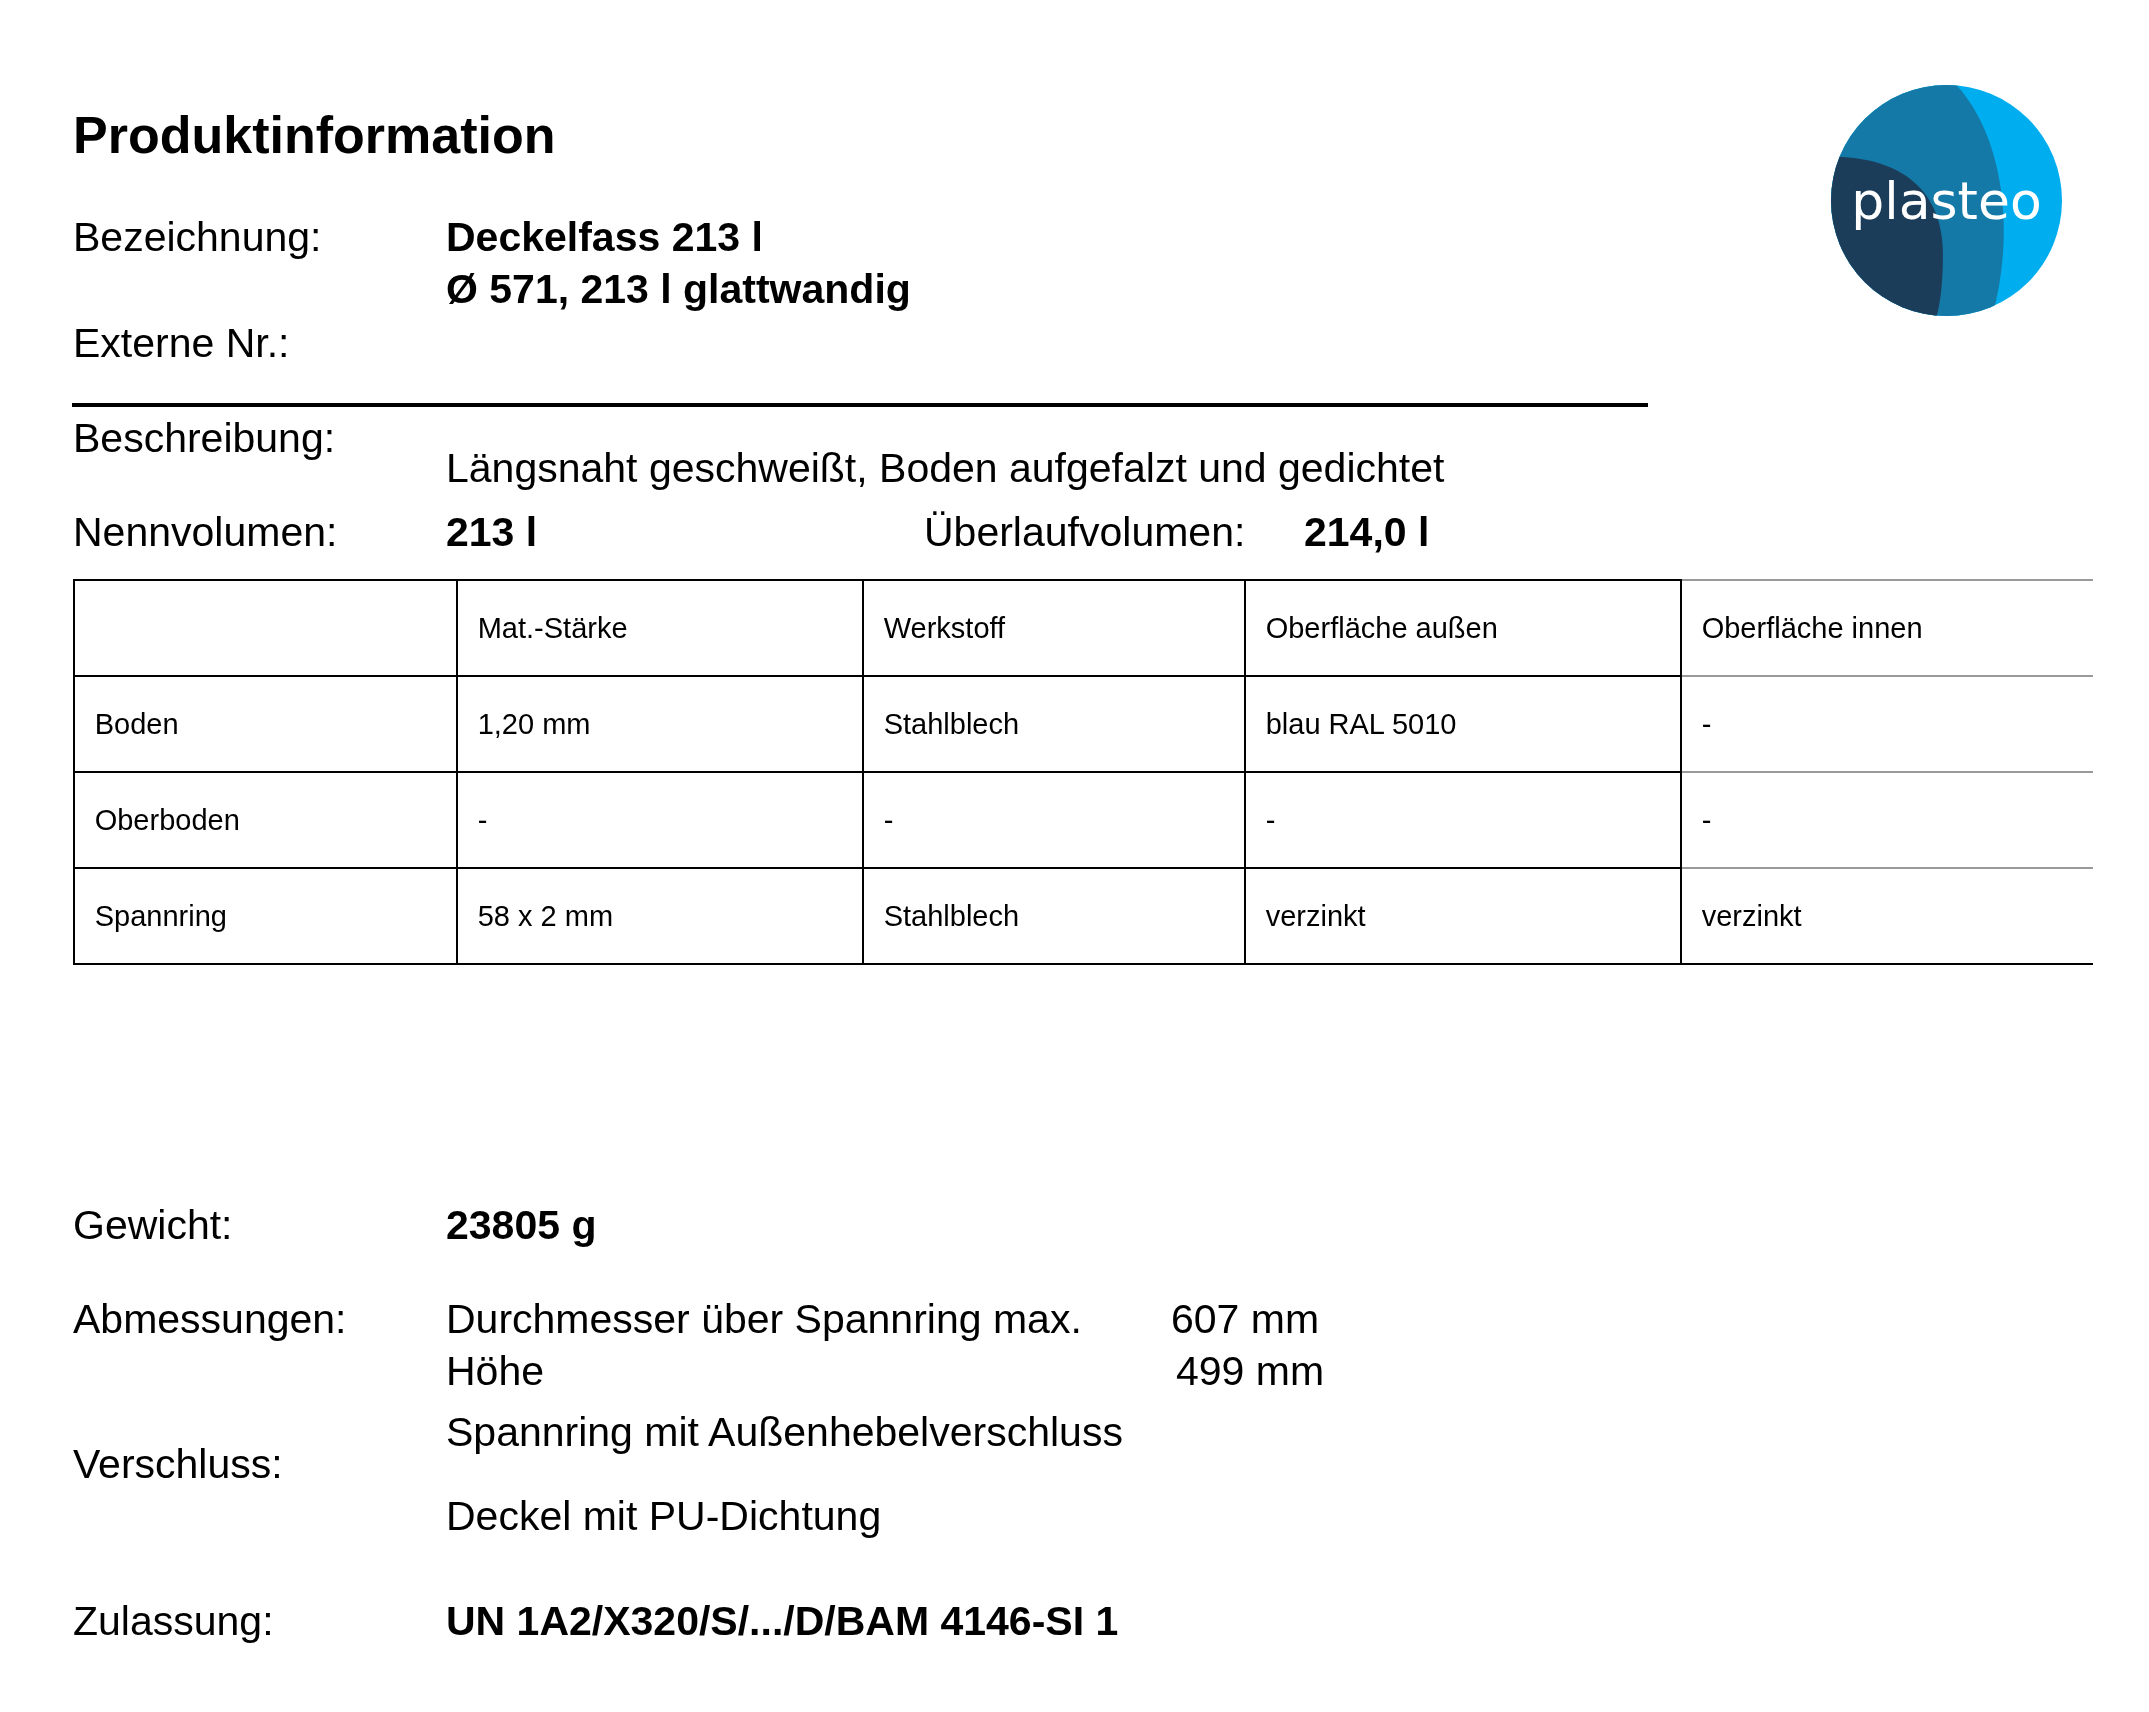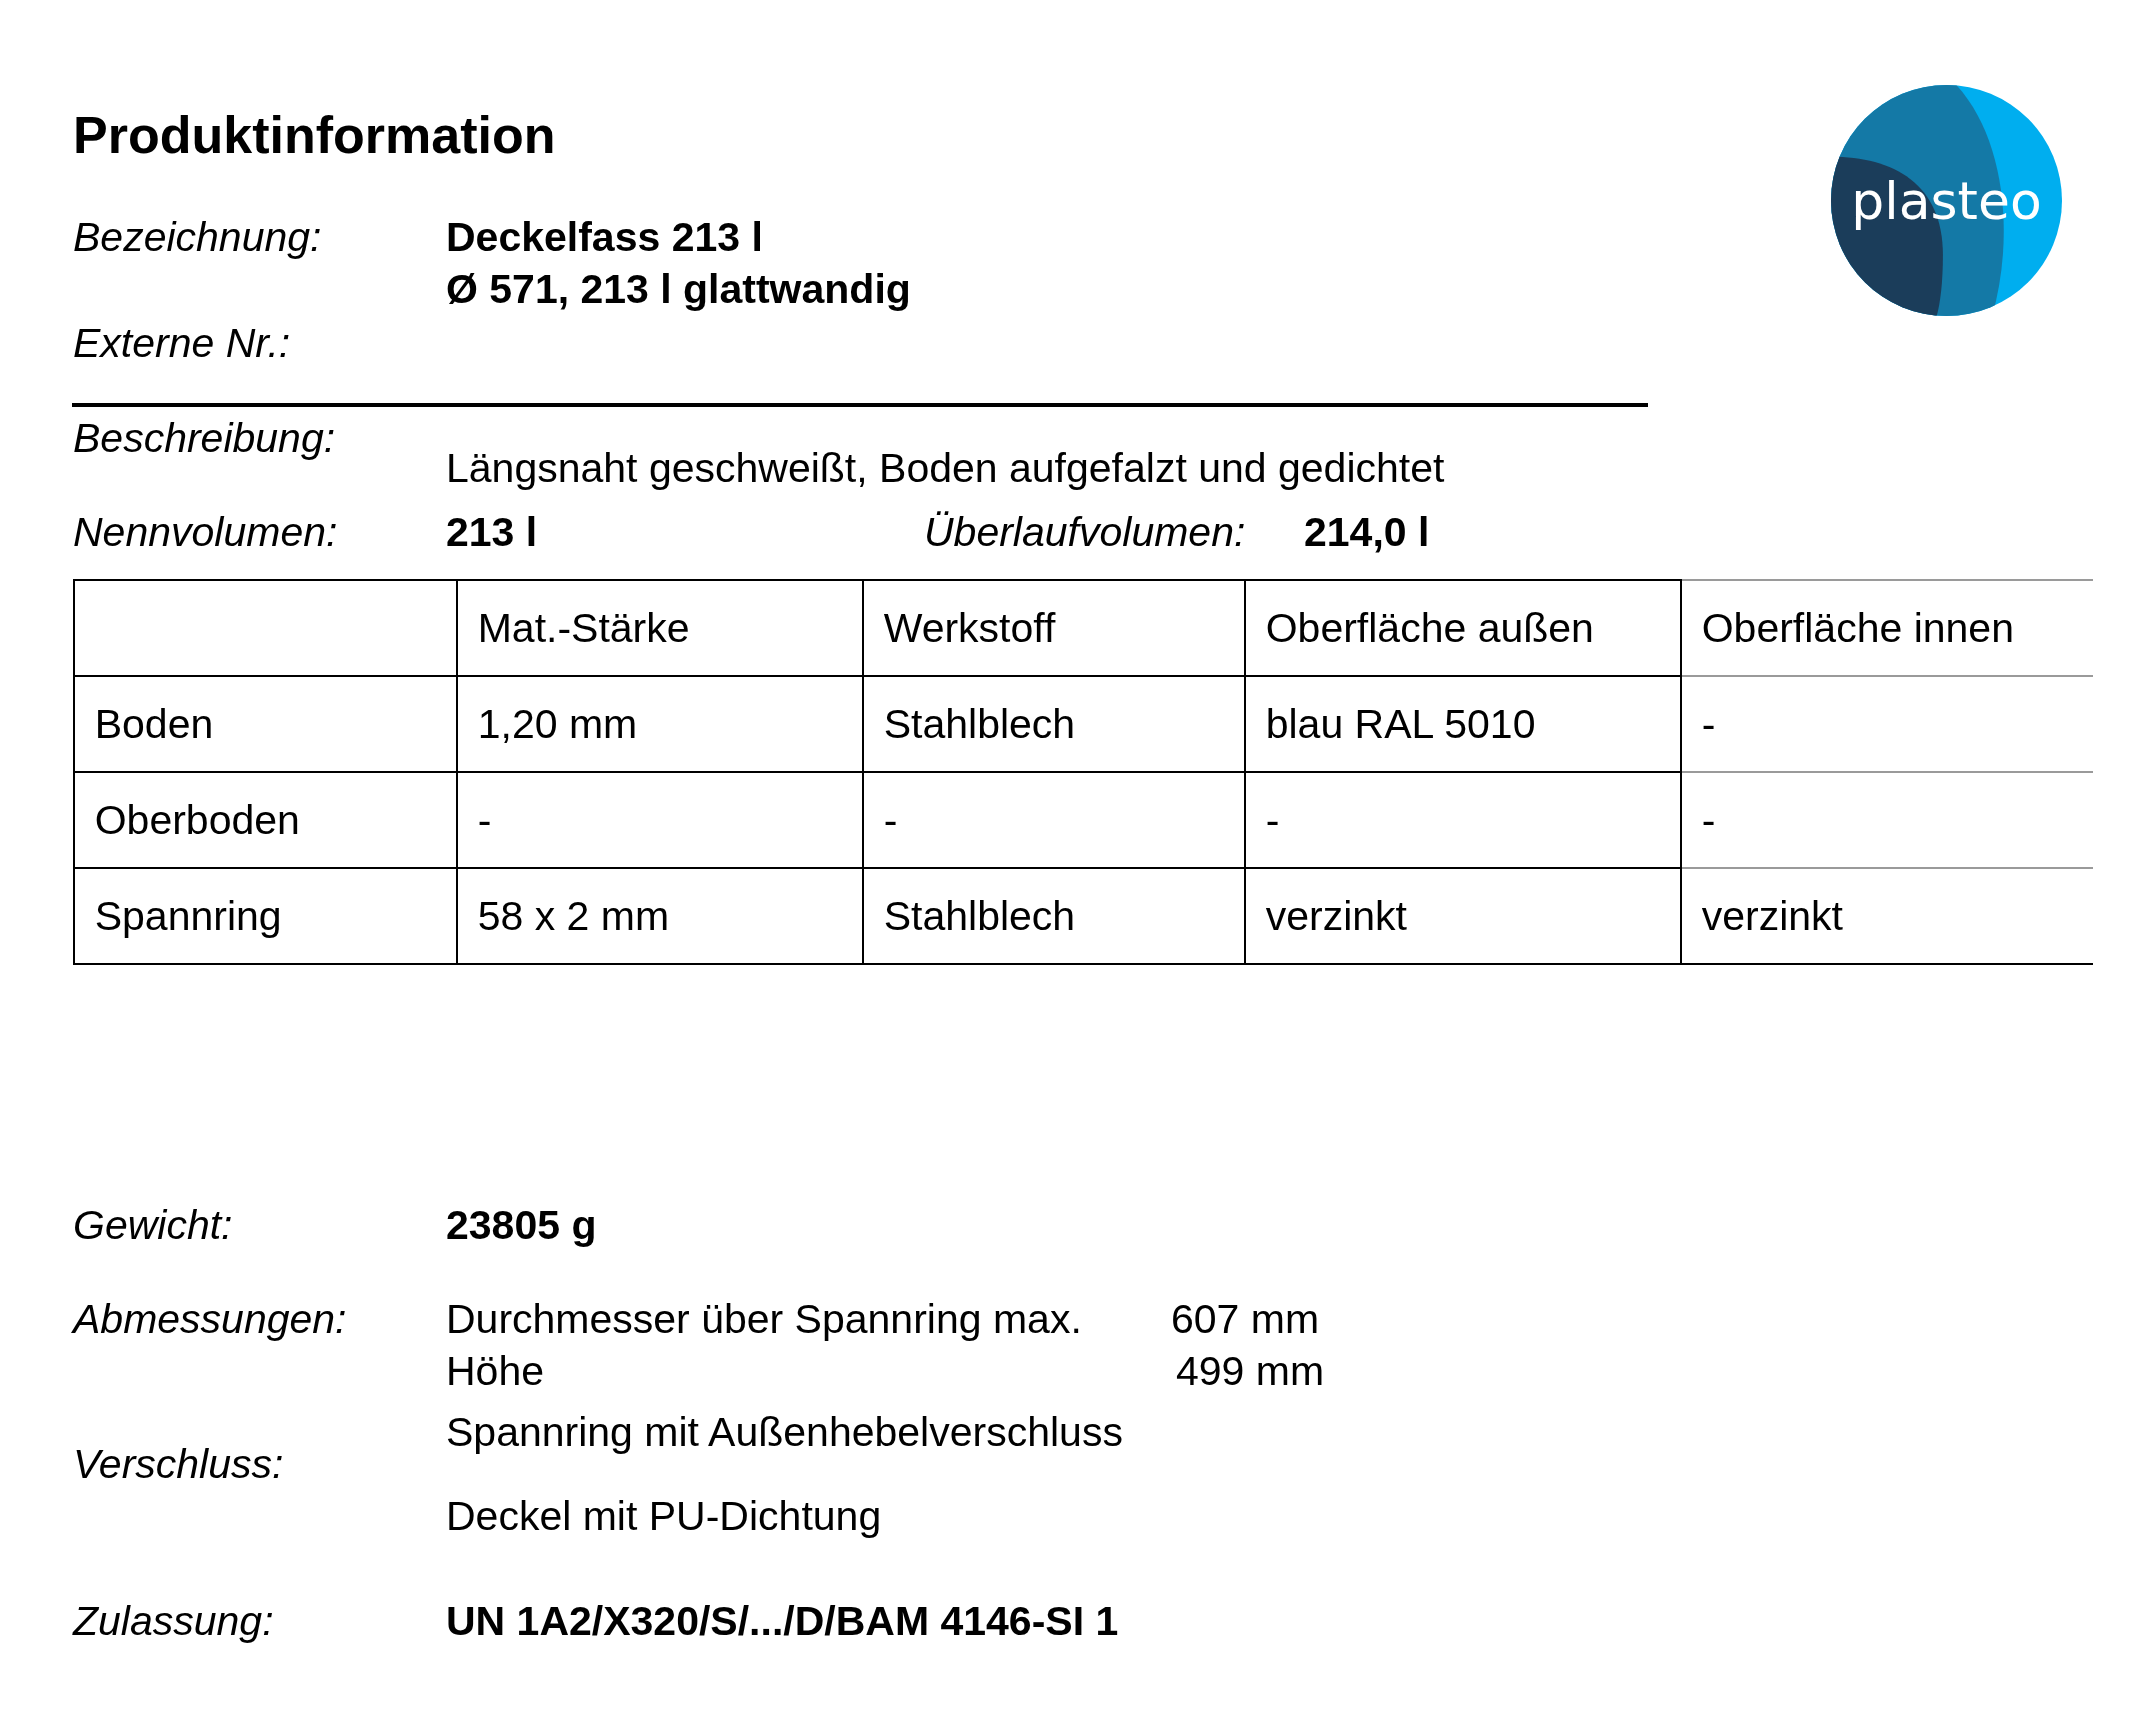--- a/index.html
+++ b/index.html
@@ -1,26 +1,26 @@
 <!DOCTYPE html>
 <html style="font-size:14.3px"><head>
 <meta charset="utf-8">
 <style>
   html,body{margin:0;padding:0;background:#ffffff;}
   body{width:2149px;height:1712px;position:relative;overflow:hidden;
        font-family:"Liberation Sans",sans-serif;color:#000;}
   .abs{position:absolute;white-space:nowrap;}
-  .lbl{font-size:41px;line-height:1;font-style:italic;}
+  .lbl{font-size:41px;line-height:1;}
   .val{font-size:41px;line-height:1;}
   .b{font-weight:bold;}
   #title{left:73px;top:109px;font-size:52px;font-weight:bold;line-height:1;}
   #rule{position:absolute;left:72px;top:403px;width:1576px;height:3.6px;background:#000;}
   
   #spec{position:absolute;left:73px;top:579px;border-collapse:collapse;table-layout:fixed;}
-  #spec td{border:2.7px solid #000;height:94px;padding:0 0 0 19.7px;font-size:41px;vertical-align:middle;white-space:nowrap;overflow:hidden;}
+  #spec td{border:2.7px solid #000;height:94px;padding:0 0 0 19.7px;font-size:29px;vertical-align:middle;white-space:nowrap;overflow:hidden;}
   #spec td.last{border-right:none;border-top-color:#9a9a9a;border-bottom-color:#9a9a9a;}
   #spec tr:last-child td.last{border-bottom-color:#000;}
   #spec tr:nth-last-child(1) td.last{border-top-color:#000;}
   
   #logo{position:absolute;left:1831px;top:85px;width:231px;height:231px;}
 </style>
 </head>
 <body>
 
 <div id="title" class="abs">Produktinformation</div>

